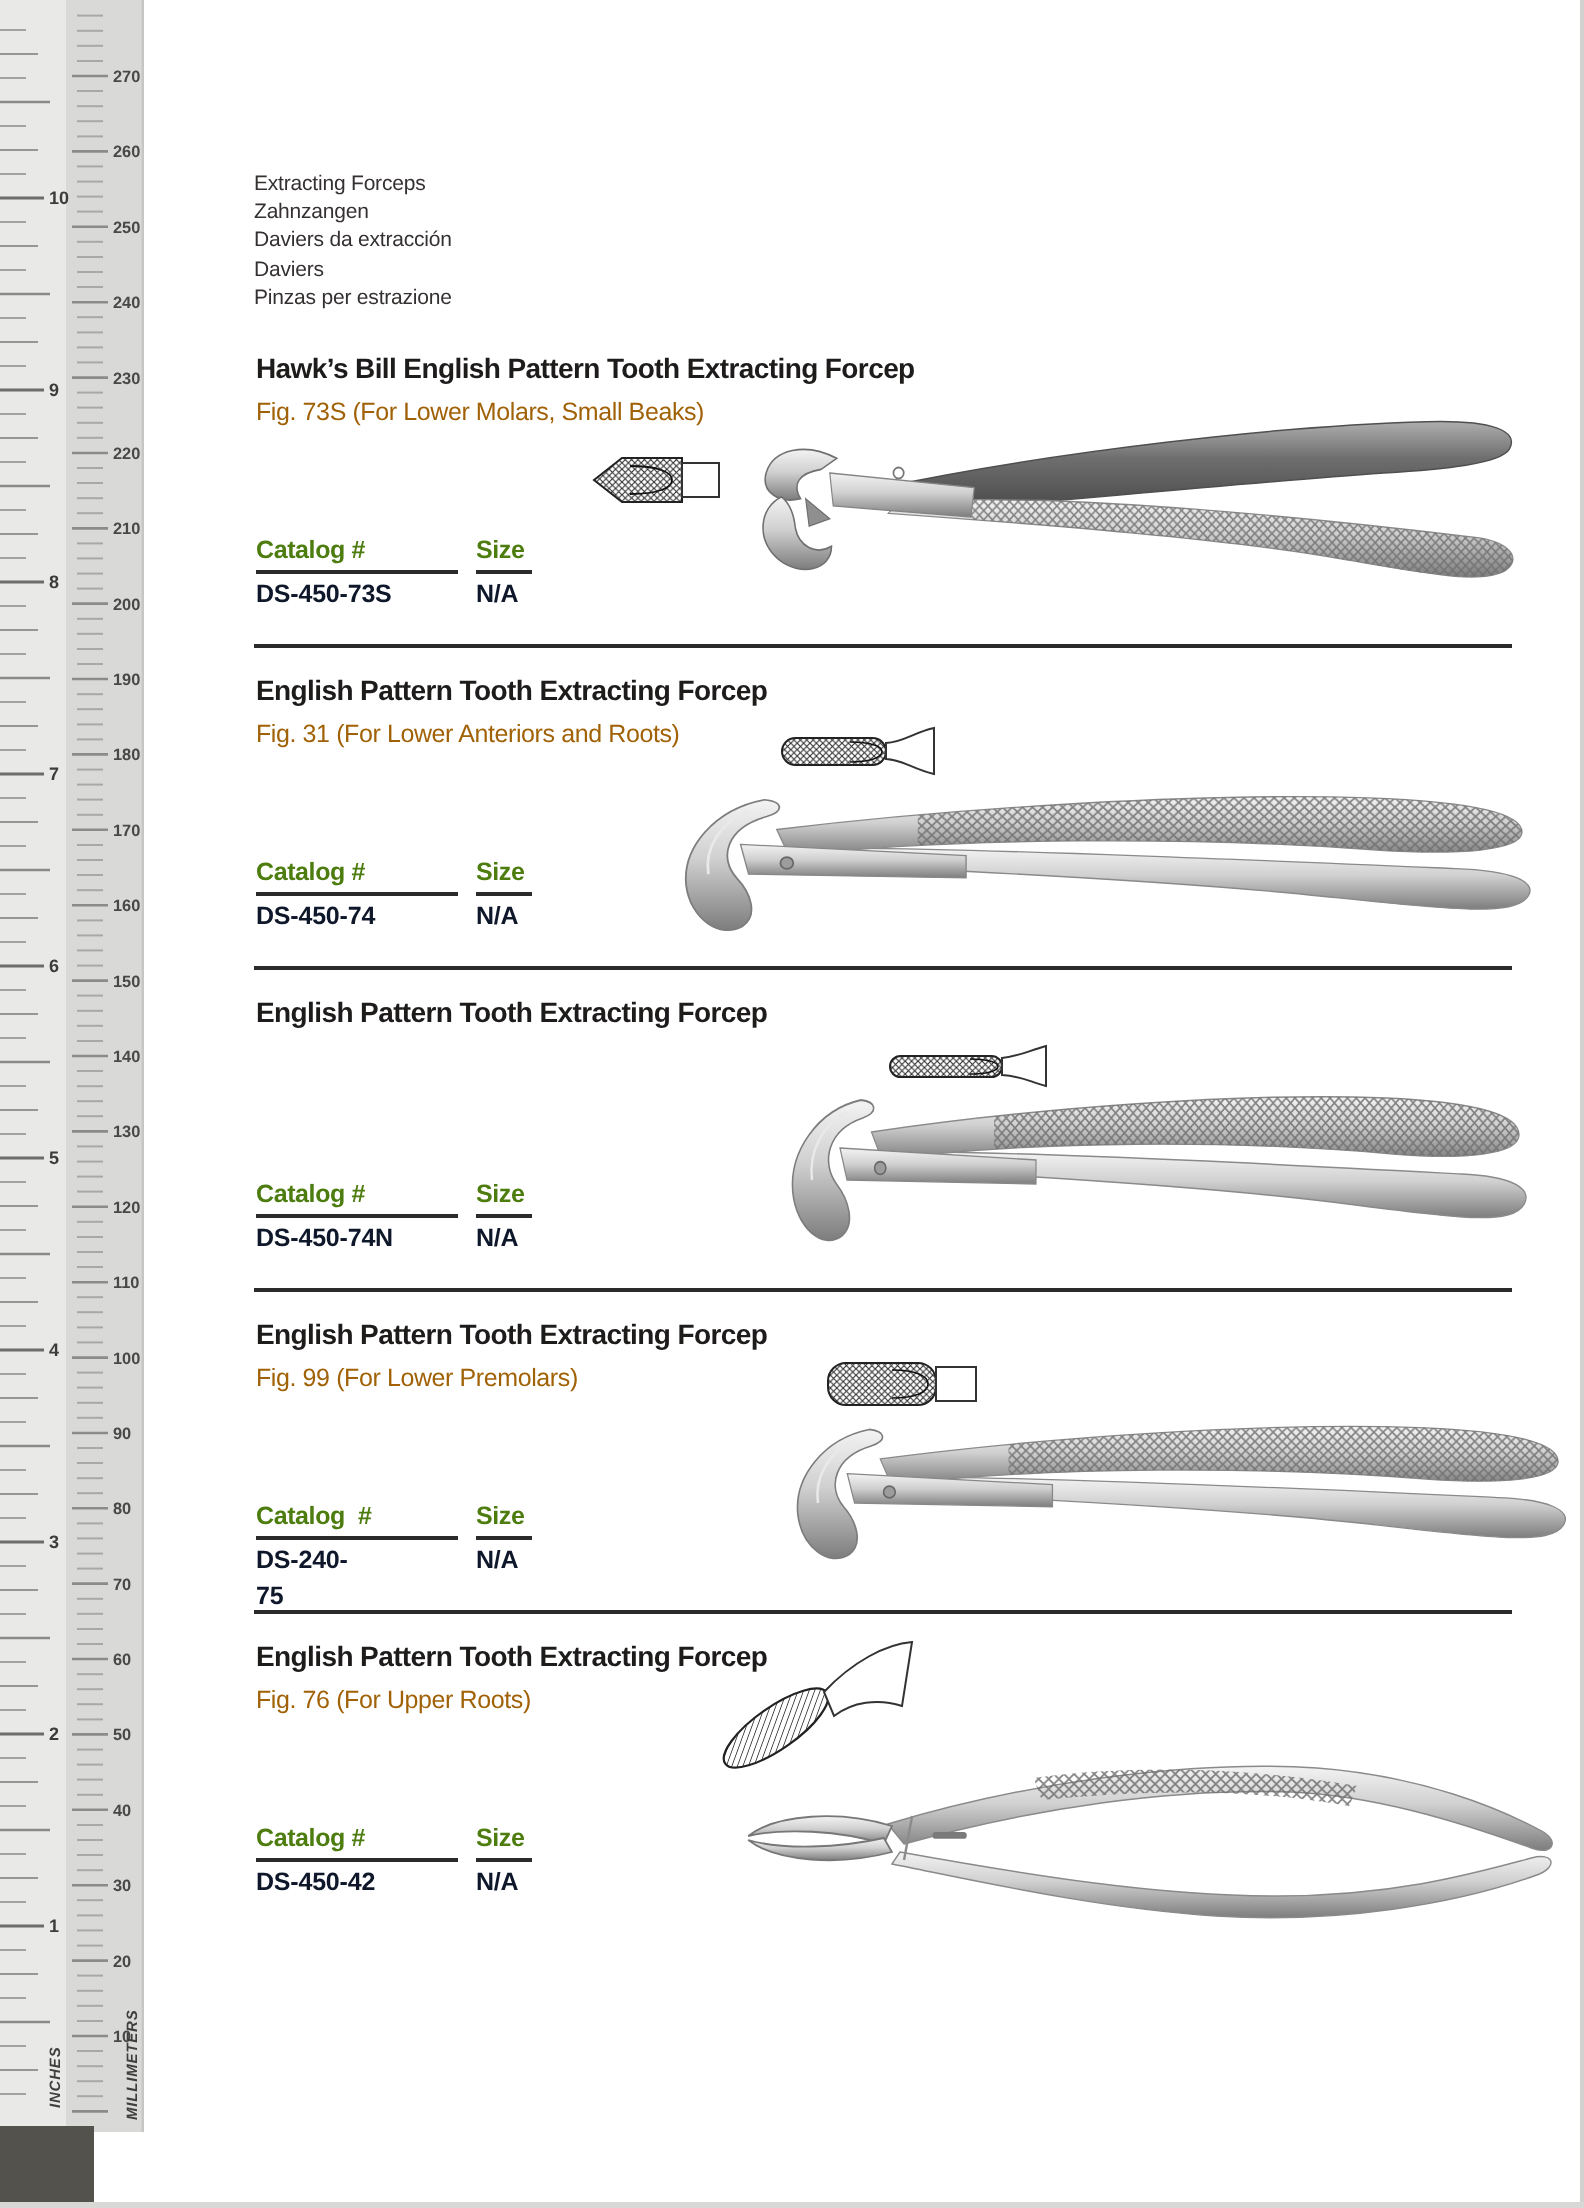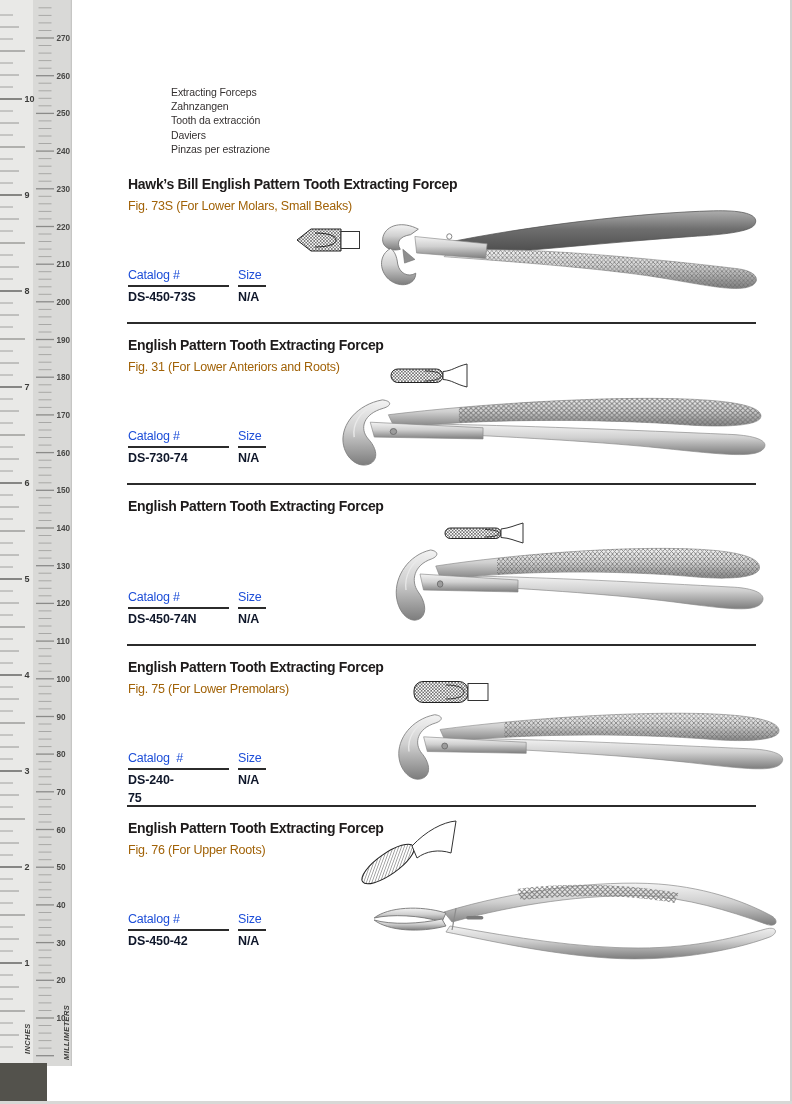--- a/index.html
+++ b/index.html
@@ -6,32 +6,32 @@
   #page{position:relative;width:792px;height:1104px;background:#fff;overflow:hidden;
         font-family:"Liberation Sans",sans-serif;color:#231f20;}
   
   #edge-right{position:absolute;top:0;right:0;width:2px;height:1104px;background:#d2d2d0;}
   #edge-bottom{position:absolute;left:0;bottom:0;width:792px;height:3px;background:#d8d8d6;}
   
   #ruler-wrap{position:absolute;left:0;top:0;width:72px;height:1066px;}
   #ruler-footer{position:absolute;left:0;top:1063px;width:47px;height:39px;background:#53524c;}
   
   #lang-header{position:absolute;left:127px;top:85px;font-size:10.5px;line-height:14.2px;
-               letter-spacing:-0.1px;color:#353131;margin-left:44px;}
+               letter-spacing:-0.1px;color:#353131;}
   
   .product{position:absolute;left:127px;width:629px;height:161px;}
   .product h2{margin:0;position:absolute;top:4px;left:1px;font-size:14px;font-weight:bold;
               letter-spacing:-0.3px;color:#1e1b1b;white-space:nowrap;}
   .fig{position:absolute;top:27px;left:1px;font-size:12.5px;letter-spacing:-0.2px;color:#a16207;white-space:nowrap;}
   .inset{position:absolute;}
   .photo{position:absolute;}
   .inset svg,.photo svg{display:block;width:100%;height:100%;}
   .cat{position:absolute;top:96px;left:1px;width:300px;}
   .cat-col{position:absolute;top:0;}
-  .cat-h{font-size:12.5px;font-weight:normal;letter-spacing:-0.2px;white-space:pre;color:#1d4ed8;height:16px;}
+  .cat-h{font-size:12.5px;font-weight:bold;letter-spacing:-0.2px;white-space:pre;color:#4d7c0f;height:16px;}
   .cat-u{height:1.5px;background:#2b2b2b;margin-top:1px;}
   .cat-v{font-size:12.5px;letter-spacing:-0.1px;color:#0f172a;margin-top:2px;line-height:16px;font-weight:bold;}
   .sep{position:absolute;top:150px;left:0;width:629px;height:1.6px;background:#2b2b2b;}
 </style>
 </head>
 <body>
 
 <div id="page">
   <div id="ruler-wrap"><svg xmlns="http://www.w3.org/2000/svg" width="72" height="1066" viewBox="0 0 72 1066">
         <rect x="0" y="0" width="72" height="1066" fill="#e9e9e7"></rect>
@@ -302,21 +302,21 @@
         <text x="56.5" y="1021.0" font-family="Liberation Sans,sans-serif" font-size="8.2" font-weight="bold" fill="#484846">10</text>
         <text x="30" y="1054" transform="rotate(-90 30 1054)" font-family="Liberation Sans,sans-serif" font-size="7.5" font-weight="bold" font-style="italic" letter-spacing="0.4" fill="#3f3f3d">INCHES</text>
         <text x="68.5" y="1060" transform="rotate(-90 68.5 1060)" font-family="Liberation Sans,sans-serif" font-size="7.5" font-weight="bold" font-style="italic" letter-spacing="0.4" fill="#3f3f3d">MILLIMETERS</text>
         <line x1="71.4" y1="0" x2="71.4" y2="1066" stroke="#c6c6c4" stroke-width="1.2"></line>
       </svg></div>
   <div id="ruler-footer"></div>
 
   <div id="lang-header">
     <div>Extracting Forceps</div>
     <div>Zahnzangen</div>
-    <div>Tooth da extracción</div>
+    <div>Daviers da extracción</div>
     <div>Daviers</div>
     <div>Pinzas per estrazione</div>
   </div>
 
   <div id="sections">
       <section class="product" style="top: 172px;">
         <h2>Hawk’s Bill English Pattern Tooth Extracting Forcep</h2>
         <div class="fig">Fig. 73S (For Lower Molars, Small Beaks)</div>
         <div class="inset" style="left:168px;top:53px;width:66px;height:30px">
           <svg viewBox="0 0 66 30" preserveAspectRatio="none" xmlns="http://www.w3.org/2000/svg">
@@ -463,21 +463,21 @@
             <path d="M40,40 L152,46 L152,58 L44,56 Z" fill="url(#f1m)" stroke="#888" stroke-width="0.7"></path>
             <circle cx="63" cy="50" r="3.2" fill="#9c9c9c" stroke="#696969" stroke-width="0.9"></circle>
             <path d="M52,16 C27,21 11,42 13,62 C15,80 30,91 41,84 C49,78 45,66 38,58 C29,47 33,31 53,25 C62,22 61,17 52,16 Z" fill="url(#f1m)" stroke="#7d7d7d" stroke-width="0.9"></path>
             <path d="M44,22 C30,28 22,42 24,56" fill="none" stroke="#e9e9e9" stroke-width="1.4"></path>
           </svg>
         </div>
         <div class="cat">
           <div class="cat-col" style="left:0;width:101px">
             <div class="cat-h">Catalog #</div>
             <div class="cat-u"></div>
-            <div class="cat-v">DS-730-74</div>
+            <div class="cat-v">DS-450-74</div>
           </div>
           <div class="cat-col" style="left:110px;width:28px">
             <div class="cat-h">Size</div>
             <div class="cat-u"></div>
             <div class="cat-v">N/A</div>
           </div>
         </div>
         <div class="sep"></div>
       </section>
       <section class="product" style="top: 494px;">
@@ -556,21 +556,21 @@
           <div class="cat-col" style="left:110px;width:28px">
             <div class="cat-h">Size</div>
             <div class="cat-u"></div>
             <div class="cat-v">N/A</div>
           </div>
         </div>
         <div class="sep"></div>
       </section>
       <section class="product" style="top: 655px;">
         <h2>English Pattern Tooth Extracting Forcep</h2>
-        <div class="fig">Fig. 75 (For Lower Premolars)</div>
+        <div class="fig">Fig. 99 (For Lower Premolars)</div>
         <div class="inset" style="left:285px;top:23px;width:78px;height:28px">
           <svg viewBox="0 0 78 28" preserveAspectRatio="none" xmlns="http://www.w3.org/2000/svg">
             <defs>
               <linearGradient id="i3m" x1="0" y1="0" x2="0" y2="1">
                 <stop offset="0" stop-color="#f3f3f3"></stop>
                 <stop offset="0.45" stop-color="#d0d0d0"></stop>
                 <stop offset="0.72" stop-color="#a7a7a7"></stop>
                 <stop offset="1" stop-color="#7d7d7d"></stop>
               </linearGradient>
               <linearGradient id="i3d" x1="0" y1="0" x2="0" y2="1">

